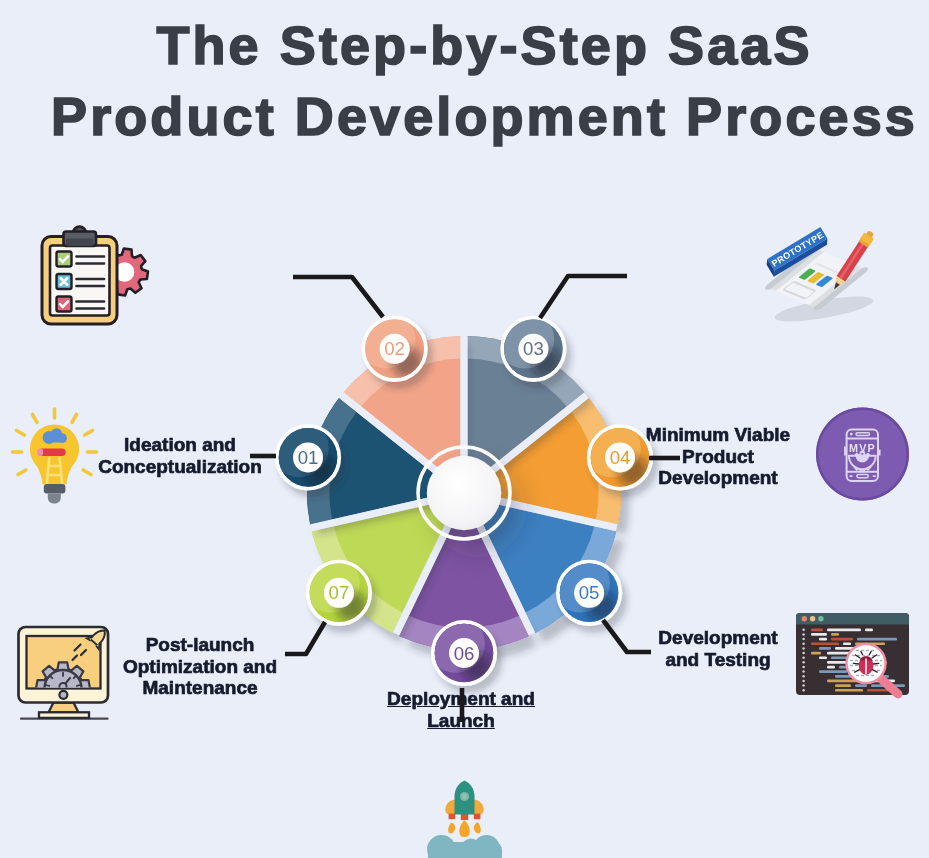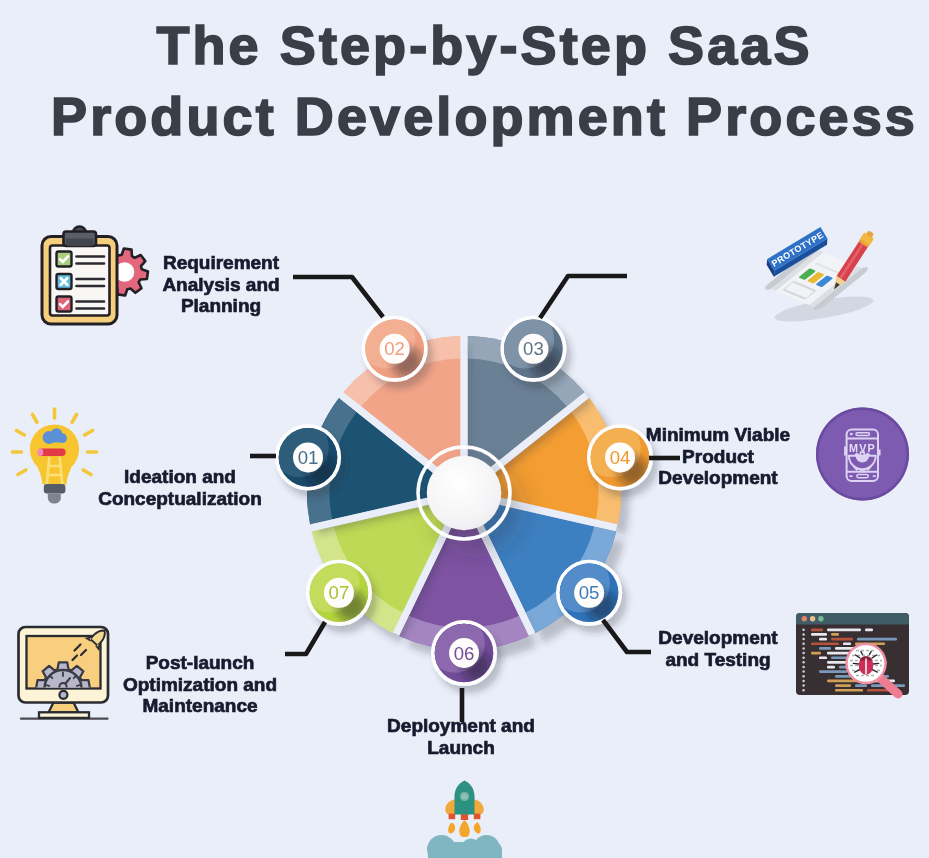--- a/index.html
+++ b/index.html
@@ -11,26 +11,25 @@
   .lbl{position:absolute;text-align:center;font-weight:700;font-size:19px;
     line-height:21.5px;color:#161b2e;-webkit-text-stroke:0.7px #161b2e;}
   svg{position:absolute;left:0;top:0;}
   svg text{font-family:"Liberation Sans",sans-serif;}
 </style>
 </head>
 <body>
 <div class="page">
   <div class="title">The Step-by-Step SaaS<br>Product Development Process</div>
 
-  <div class="lbl" style="left:136px;top:252px;width:170px;">Requirement<br>Analysis and<br>Planning</div>
   <div class="lbl" style="left:633px;top:424px;width:170px;">Minimum Viable<br>Product<br>Development</div>
   <div class="lbl" style="left:633px;top:627px;width:170px;">Development<br>and Testing</div>
-  <div class="lbl" style="left:376px;top:715px;width:170px;">Deployment and<br>Launch</div>
-  <div class="lbl" style="left:110px;top:652px;width:180px;">Post-launch<br>Optimization and<br>Maintenance</div>
-  <div class="lbl" style="left:85px;top:434px;width:190px;margin-top:32px;">Ideation and<br>Conceptualization</div>
+  <div class="lbl" style="left:376px;top:688px;width:170px;text-decoration:underline;">Deployment and<br>Launch</div>
+  <div class="lbl" style="left:110px;top:634px;width:180px;">Post-launch<br>Optimization and<br>Maintenance</div>
+  <div class="lbl" style="left:85px;top:434px;width:190px;">Ideation and<br>Conceptualization</div>
 
   <svg width="929" height="858" viewBox="0 0 929 858">
   <defs>
     <filter id="wsh" x="-15%" y="-15%" width="135%" height="135%">
       <feDropShadow dx="8" dy="10" stdDeviation="3.6" flood-color="#30303a" flood-opacity="0.26"></feDropShadow>
     </filter>
     <filter id="bsh" x="-45%" y="-45%" width="200%" height="200%">
       <feDropShadow dx="5" dy="7" stdDeviation="3" flood-color="#30303a" flood-opacity="0.27"></feDropShadow>
     </filter>
     <filter id="ish" x="-80%" y="-80%" width="280%" height="280%">

